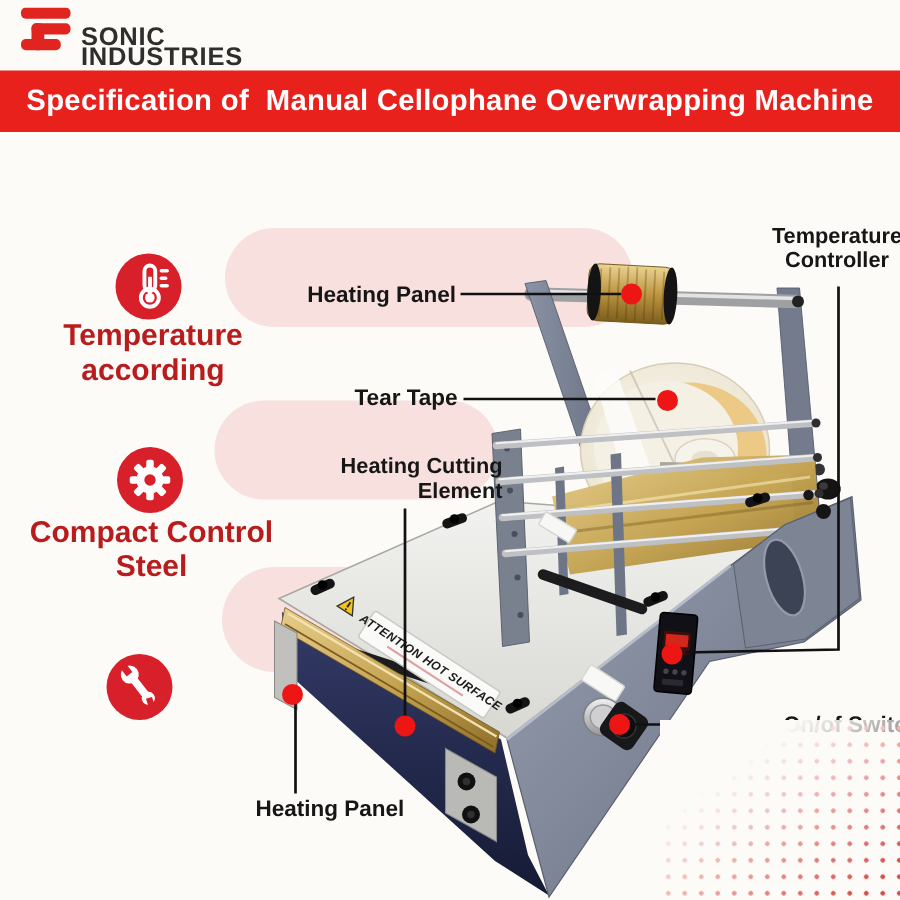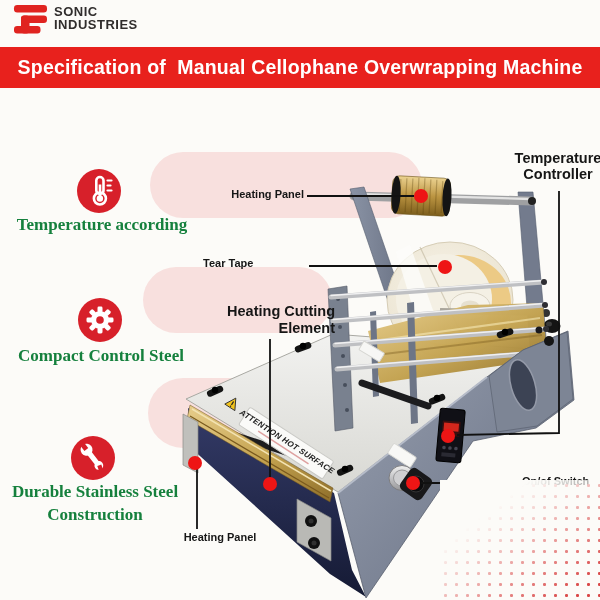--- a/index.html
+++ b/index.html
@@ -4,49 +4,49 @@
 <style>
   html,body{margin:0;padding:0;}
   .canvas{
     position:relative;width:600px;height:600px;overflow:hidden;
     background:#fcfbf8;
     font-family:"Liberation Sans",sans-serif;
   }
   
   .logo{position:absolute;left:12px;top:5px;display:flex;align-items:flex-start;}
   .logo svg{display:block;}
-  .brand-text{margin-left:5px;margin-top:1px;color:#302d2c;
-    font-size:13px;font-weight:bold;letter-spacing:.5px;line-height:12.5px;}
+  .brand-text{margin-left:5px;margin-top:14px;color:#302d2c;
+    font-size:17px;font-weight:bold;letter-spacing:.5px;line-height:12.5px;}
   
   .banner{
     position:absolute;left:0;top:47px;width:600px;height:41px;
     background:#e8211d;display:flex;align-items:center;justify-content:center;
   }
   .banner span{color:#ffffff;font-weight:bold;font-size:19.5px;letter-spacing:.2px;white-space:pre;}
   
   .pill{position:absolute;background:#f8e0de;border-radius:34px;}
   #pill1{left:150px;top:152px;width:272px;height:66px;}
   #pill2{left:143px;top:267px;width:189px;height:66px;}
   #pill3{left:148px;top:378px;width:132px;height:70px;border-radius:35px;}
   
   .feature-icon{position:absolute;width:44px;height:44px;border-radius:50%;
     background:#d7202a;display:flex;align-items:center;justify-content:center;}
   #fi1{left:77px;top:169px;} #fi2{left:78px;top:298px;} #fi3{left:71px;top:436px;}
-  .feature-text{position:absolute;font-family:Liberation Serif, serif;font-weight:bold;
-    font-size:17px;color:#15803d;text-align:center;line-height:23px;}
+  .feature-text{position:absolute;font-family:Liberation Sans, sans-serif;font-weight:bold;
+    font-size:20px;color:#b91c1c;text-align:center;line-height:23px;}
   #ft1{left:6px;top:213px;width:192px;}
   #ft2{left:5px;top:344px;width:192px;}
   #ft3{left:2px;top:480px;width:186px;}
   
   .machine{position:absolute;left:0;top:0;pointer-events:none;}
   
-  .callout{position:absolute;font-weight:bold;font-size:11px;color:#161616;}
+  .callout{position:absolute;font-weight:bold;font-size:15px;color:#161616;}
   #c-hp-top{left:176px;top:188px;width:128px;text-align:right;}
   #c-temp{left:509px;top:151px;width:98px;text-align:center;font-size:14.5px;line-height:15.5px;}
-  #c-tear{left:203px;top:257px;width:102px;}
+  #c-tear{left:203px;top:257px;width:102px;text-align:right;}
   #c-hce{left:205px;top:303px;width:130px;text-align:right;line-height:17px;font-size:14.5px;}
   #c-switch{left:522px;top:475px;white-space:nowrap;}
   #c-hp-bot{left:160px;top:531px;width:120px;text-align:center;}
   
   .halftone{position:absolute;right:0;bottom:0;width:160px;height:120px;
     background-image:radial-gradient(#d94848 1.3px,transparent 1.7px);
     background-size:11px 11px;}
   .halftone:after{content:"";position:absolute;inset:0;
     background:linear-gradient(to top left,rgba(252,251,248,0) 10%,#fcfbf8 72%);}
 </style>
@@ -119,24 +119,20 @@
   <div class="feature-icon" id="fi3">
     <svg width="44" height="44" viewBox="0 0 44 44">
       <g transform="rotate(-38 22 22)">
         <rect x="19.4" y="13" width="5.2" height="17" rx="2.6" fill="#fff"></rect>
         <circle cx="22" cy="11.5" r="6" fill="#fff"></circle>
         <rect x="19.6" y="3" width="4.8" height="8.2" fill="#d7202a"></rect>
         <circle cx="22" cy="31.5" r="4.4" fill="#fff"></circle>
         <rect x="19.9" y="31.5" width="4.2" height="7" fill="#d7202a" transform="rotate(20 22 33)"></rect>
       </g>
     </svg>
-  </div>
-  <div class="feature-text" id="ft3">
-    <div>Durable Stainless Steel</div>
-    <div>Construction</div>
   </div>
 
   <svg class="machine" width="600" height="600" viewBox="0 0 600 600">
     <defs>
       <linearGradient id="goldGrad" x1="0" y1="0" x2="0" y2="1">
         <stop offset="0" stop-color="#ecd391"></stop>
           <stop offset=".5" stop-color="#bb9441"></stop>
           <stop offset="1" stop-color="#7d5e1d"></stop>
       </linearGradient>
       <linearGradient id="brassGrad" x1="0" y1="0" x2="1" y2="1">

